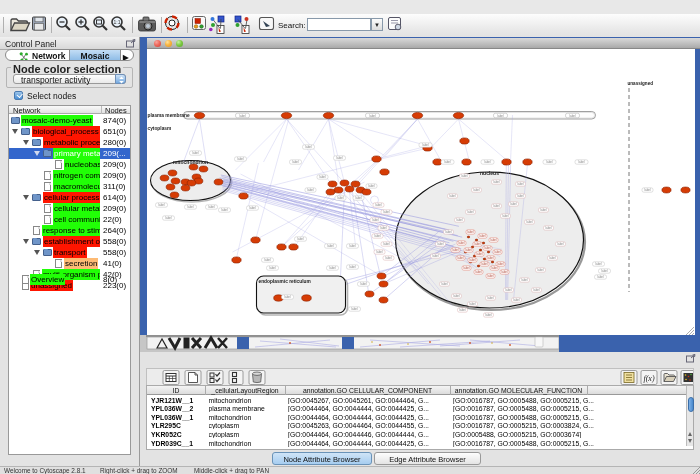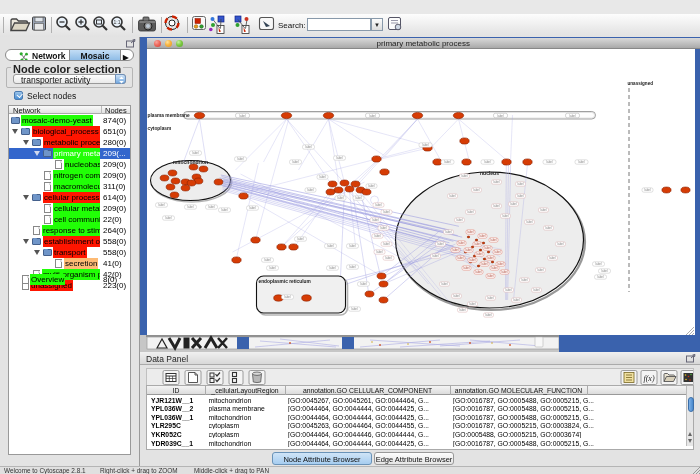--- a/index.html
+++ b/index.html
@@ -85,21 +85,21 @@
   border-bottom:1px solid #999; font-size:6.8px; color:#111; }
 #dthead div { position:absolute; top:1px; text-align:center; }
 .drow { position:absolute; left:0; width:540px; height:8.6px; font-size:6.8px; color:#000; white-space:nowrap; }
 .drow div { position:absolute; top:0.5px; overflow:hidden; }
 #dscroll { position:absolute; right:0px; top:0px; width:7px; height:60px; background:#e7e7e7; border-left:1px solid #bbb; }
 
 
 .ftab { position:absolute; top:100px; height:13px; border:1px solid #999; border-radius:3px;
   background:linear-gradient(#fdfdfd,#e4e4e4); font-size:7.5px; color:#111; text-align:center; padding-top:2px; }
 #ftab1 { left:132px; width:100px; background:linear-gradient(#cfe4f7,#a6cdf0); border-color:#6a93b8; }
-#ftab2 { left:234px; width:80px; }
+#ftab2 { left:234px; width:107px; }
 #ftab3 { left:324px; width:105px; }
 
 
 #statusbar { left:0; top:466px; width:700px; height:8px; background:#e0e0e0; border-top:1px solid #b5b5b5;
   font-size:6.4px; color:#333; }
 #statusbar span { position:absolute; top:0px; }
 </style>
 </head>
 <body>
 <div id="app">
@@ -202,20 +202,21 @@
         <line x1="3" y1="7" x2="10" y2="7" stroke="#99a" stroke-width="1"></line>
         <circle cx="10" cy="11" r="2.8" fill="#cfd8e4" stroke="#445" stroke-width="0.8"></circle>
       </g>
     </svg>
     <div id="search-label">Search:</div>
     <div id="search-box"></div>
     <div id="search-drop">▼</div>
   </div>
 
   <div id="cpanel" class="abs">
+    <div id="cpanel-title">Control Panel</div>
     <svg class="abs" style="left:126px;top:2px;" width="10" height="9" viewBox="0 0 10 9">
       <rect x="0.5" y="2" width="7" height="6" fill="none" stroke="#667" stroke-width="1"></rect>
       <path d="M5 4 L9 0.5 M9 0.5 L6.5 1 M9 0.5 L8.5 3" stroke="#667" stroke-width="1" fill="none"></path>
     </svg>
     <div id="tabbar">
       <svg class="abs" style="left:13px;top:2px;" width="10" height="10" viewBox="0 0 10 10">
         <line x1="2" y1="2" x2="7" y2="8" stroke="#555" stroke-width="0.8"></line>
         <line x1="7" y1="2" x2="3" y2="8" stroke="#555" stroke-width="0.8"></line>
         <circle cx="2.2" cy="1.8" r="1.6" fill="#2faa2f"></circle>
         <circle cx="7.5" cy="2.2" r="1.4" fill="#2faa2f"></circle>
@@ -338,21 +339,20 @@
 </div>
     </div>
   </div>
 
   <div id="desktop" class="abs">
     <div id="innerwin-border"></div>
     <div id="innerwin-title">
       <div class="tl" style="left:7px; background:radial-gradient(circle at 35% 30%,#f9a59d,#ee6a5e 45%,#d33b2f);"></div>
       <div class="tl" style="left:18px; background:radial-gradient(circle at 35% 30%,#ffe3a0,#f8b43f 45%,#e2942a);"></div>
       <div class="tl" style="left:29px; background:radial-gradient(circle at 35% 30%,#c9f0a5,#7ecb43 45%,#58a52c);"></div>
-      <div id="innerwin-text">primary metabolic process</div>
     </div>
     <div id="canvas-holder">
       <svg id="net" width="548" height="286" viewBox="0 0 548 286">
           <rect x="36.5" y="62.5" width="412" height="7.5" rx="3.7" fill="#f4f4f4" stroke="#888" stroke-width="0.8"></rect>
 <rect x="37.5" y="63.5" width="410" height="5.5" rx="2.7" fill="#fdfdfd" stroke="#cccccc" stroke-width="0.5"></rect>
 <ellipse cx="44.7" cy="133.0" rx="40" ry="20" fill="none" stroke="#777" stroke-width="1.6" opacity="0.55"></ellipse>
 <ellipse cx="43.5" cy="131.5" rx="40" ry="20" fill="#ededed" stroke="#111" stroke-width="1.1"></ellipse>
 <ellipse cx="344.0" cy="193.0" rx="94" ry="68" fill="none" stroke="#555" stroke-width="2.2" opacity="0.6"></ellipse>
 <ellipse cx="342.5" cy="191.0" rx="94" ry="68" fill="#ededed" stroke="#111" stroke-width="1.2"></ellipse>
 <line x1="52.5" y1="70.0" x2="36.5" y2="113.0" stroke="#9b9be0" stroke-width="0.55" opacity="0.6"></line>
@@ -926,21 +926,20 @@
             <circle cx="268" cy="9" r="0.8"></circle>
             <circle cx="352" cy="8" r="0.8"></circle>
         </g>
         <rect x="395" y="2" width="8" height="10" rx="1" fill="#f8f8f8" stroke="#aaa" stroke-width="0.5"></rect>
         <rect x="419" y="0" width="141" height="17" fill="#3a62ad"></rect>
       </svg>
     </div>
   </div>
 
   <div id="dpanel" class="abs">
-    <div id="dpanel-title">Data Panel</div>
     <svg class="abs" style="left:546px;top:2px;" width="10" height="9" viewBox="0 0 10 9">
       <rect x="0.5" y="2" width="7" height="6" fill="none" stroke="#667" stroke-width="1"></rect>
       <path d="M5 4 L9 0.5 M9 0.5 L6.5 1 M9 0.5 L8.5 3" stroke="#667" stroke-width="1" fill="none"></path>
     </svg>
     <div id="dtoolbar">
       <svg width="546" height="17" viewBox="0 0 546 17">
         <g>
           <rect x="16" y="1.5" width="16" height="14" rx="1.5" fill="#f4f4f4" stroke="#888" stroke-width="0.8"></rect>
           <rect x="19" y="4.5" width="10" height="8" fill="#fff" stroke="#333" stroke-width="1"></rect>
           <line x1="19" y1="7" x2="29" y2="7" stroke="#333" stroke-width="1"></line>

